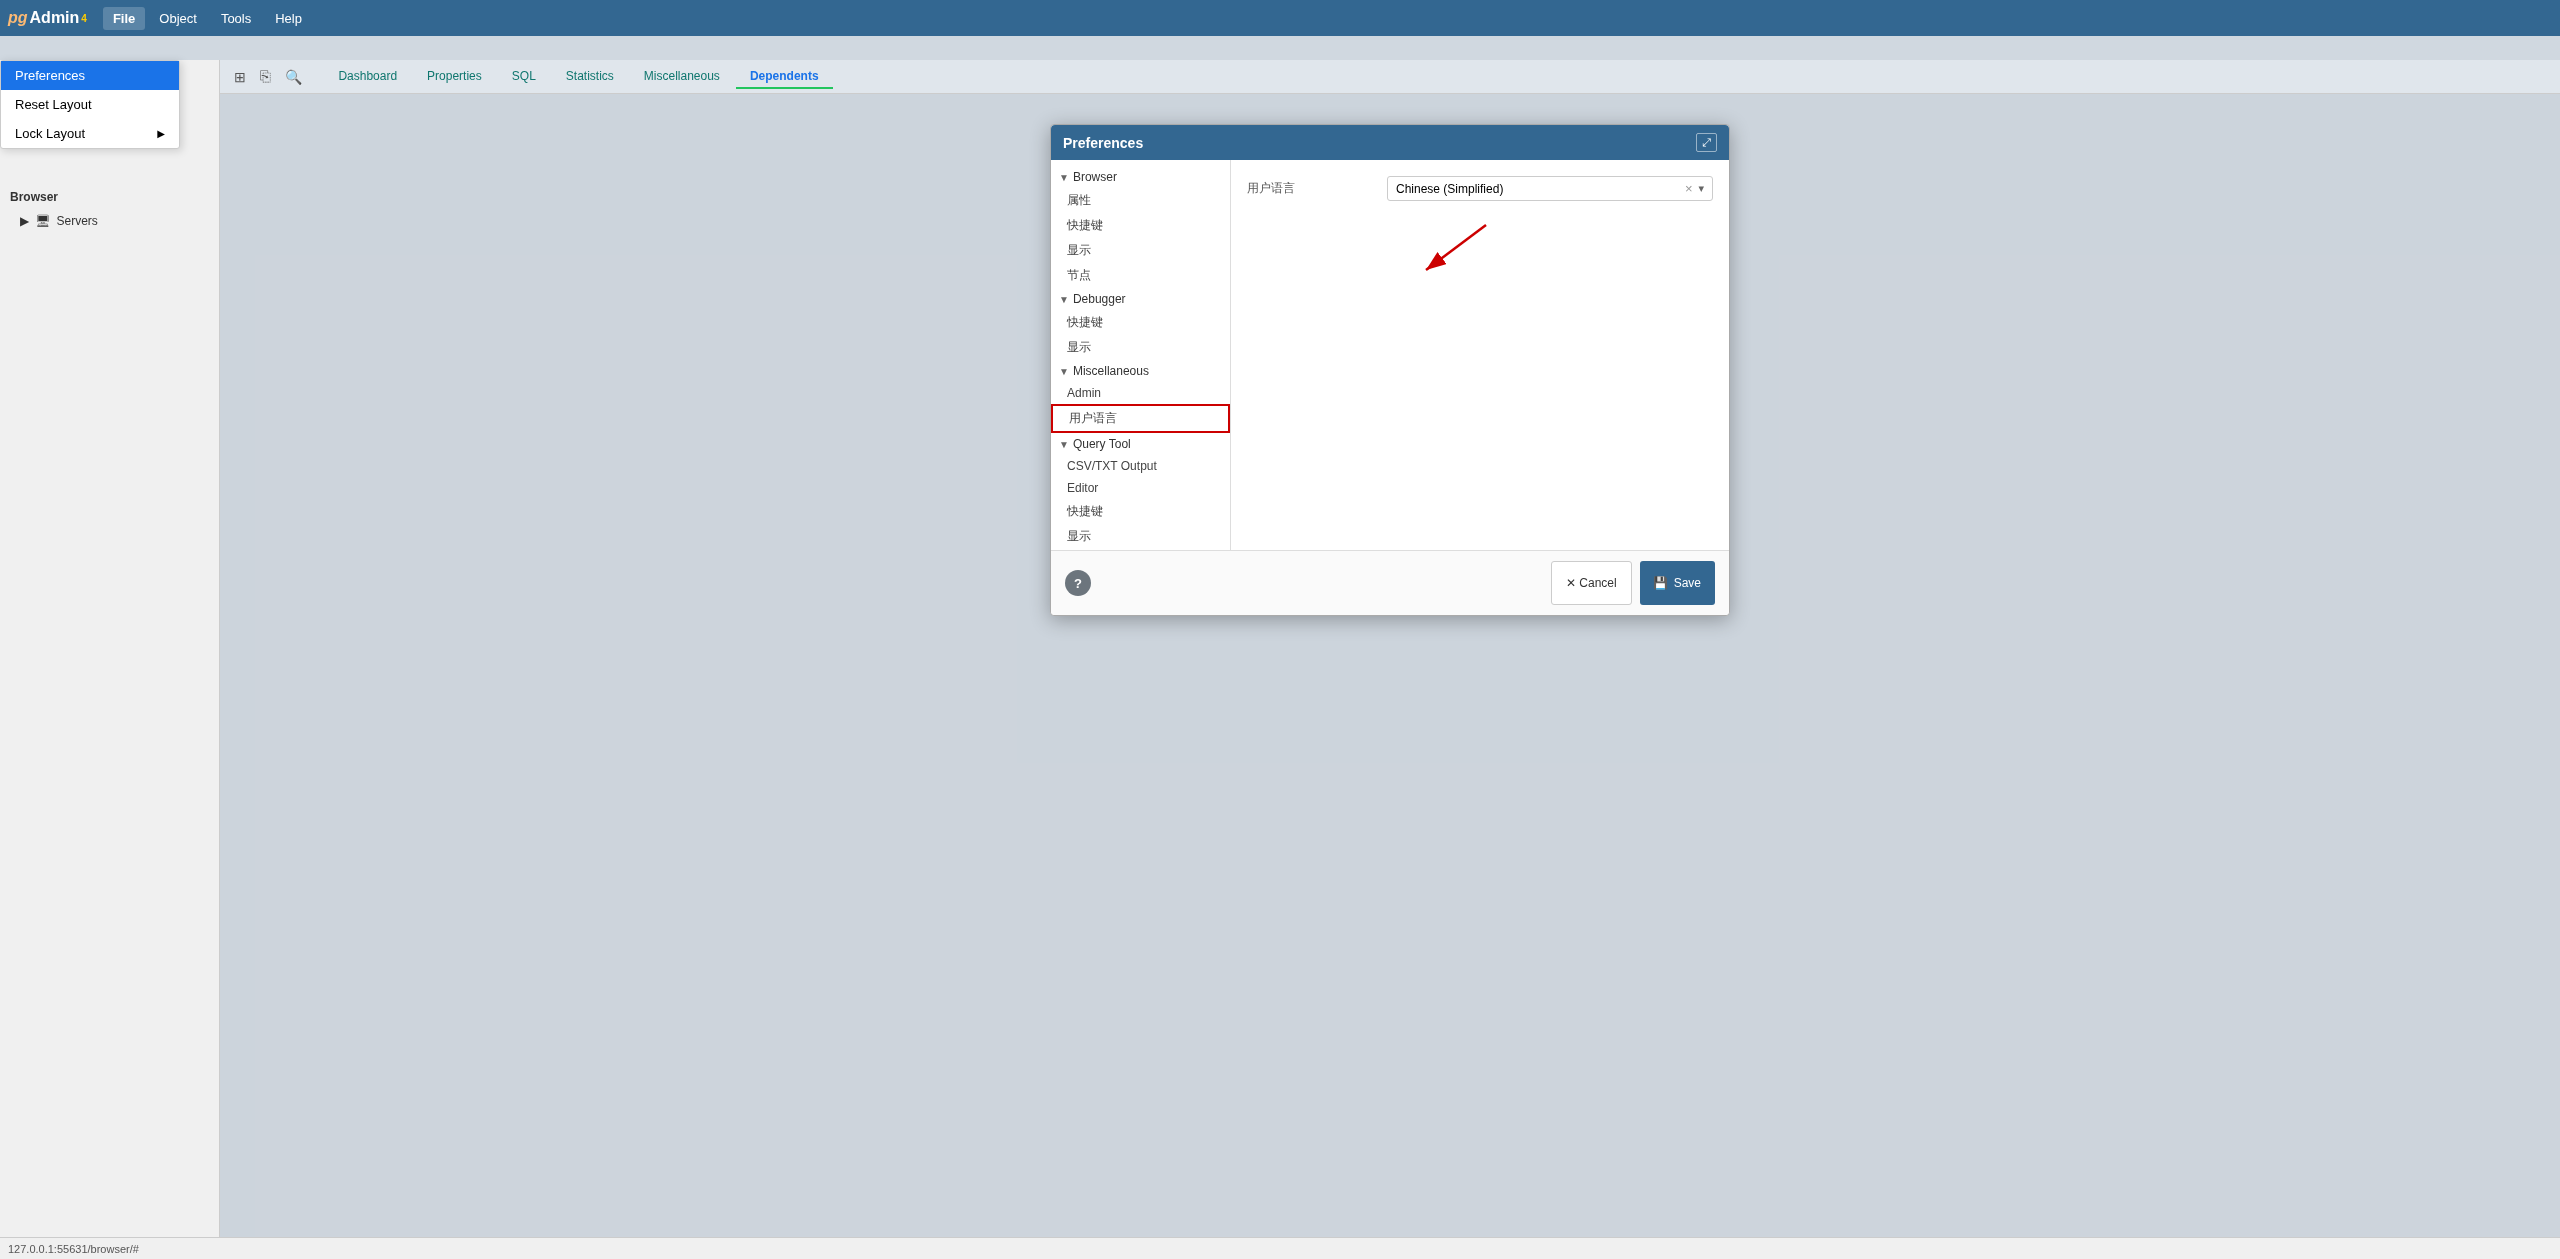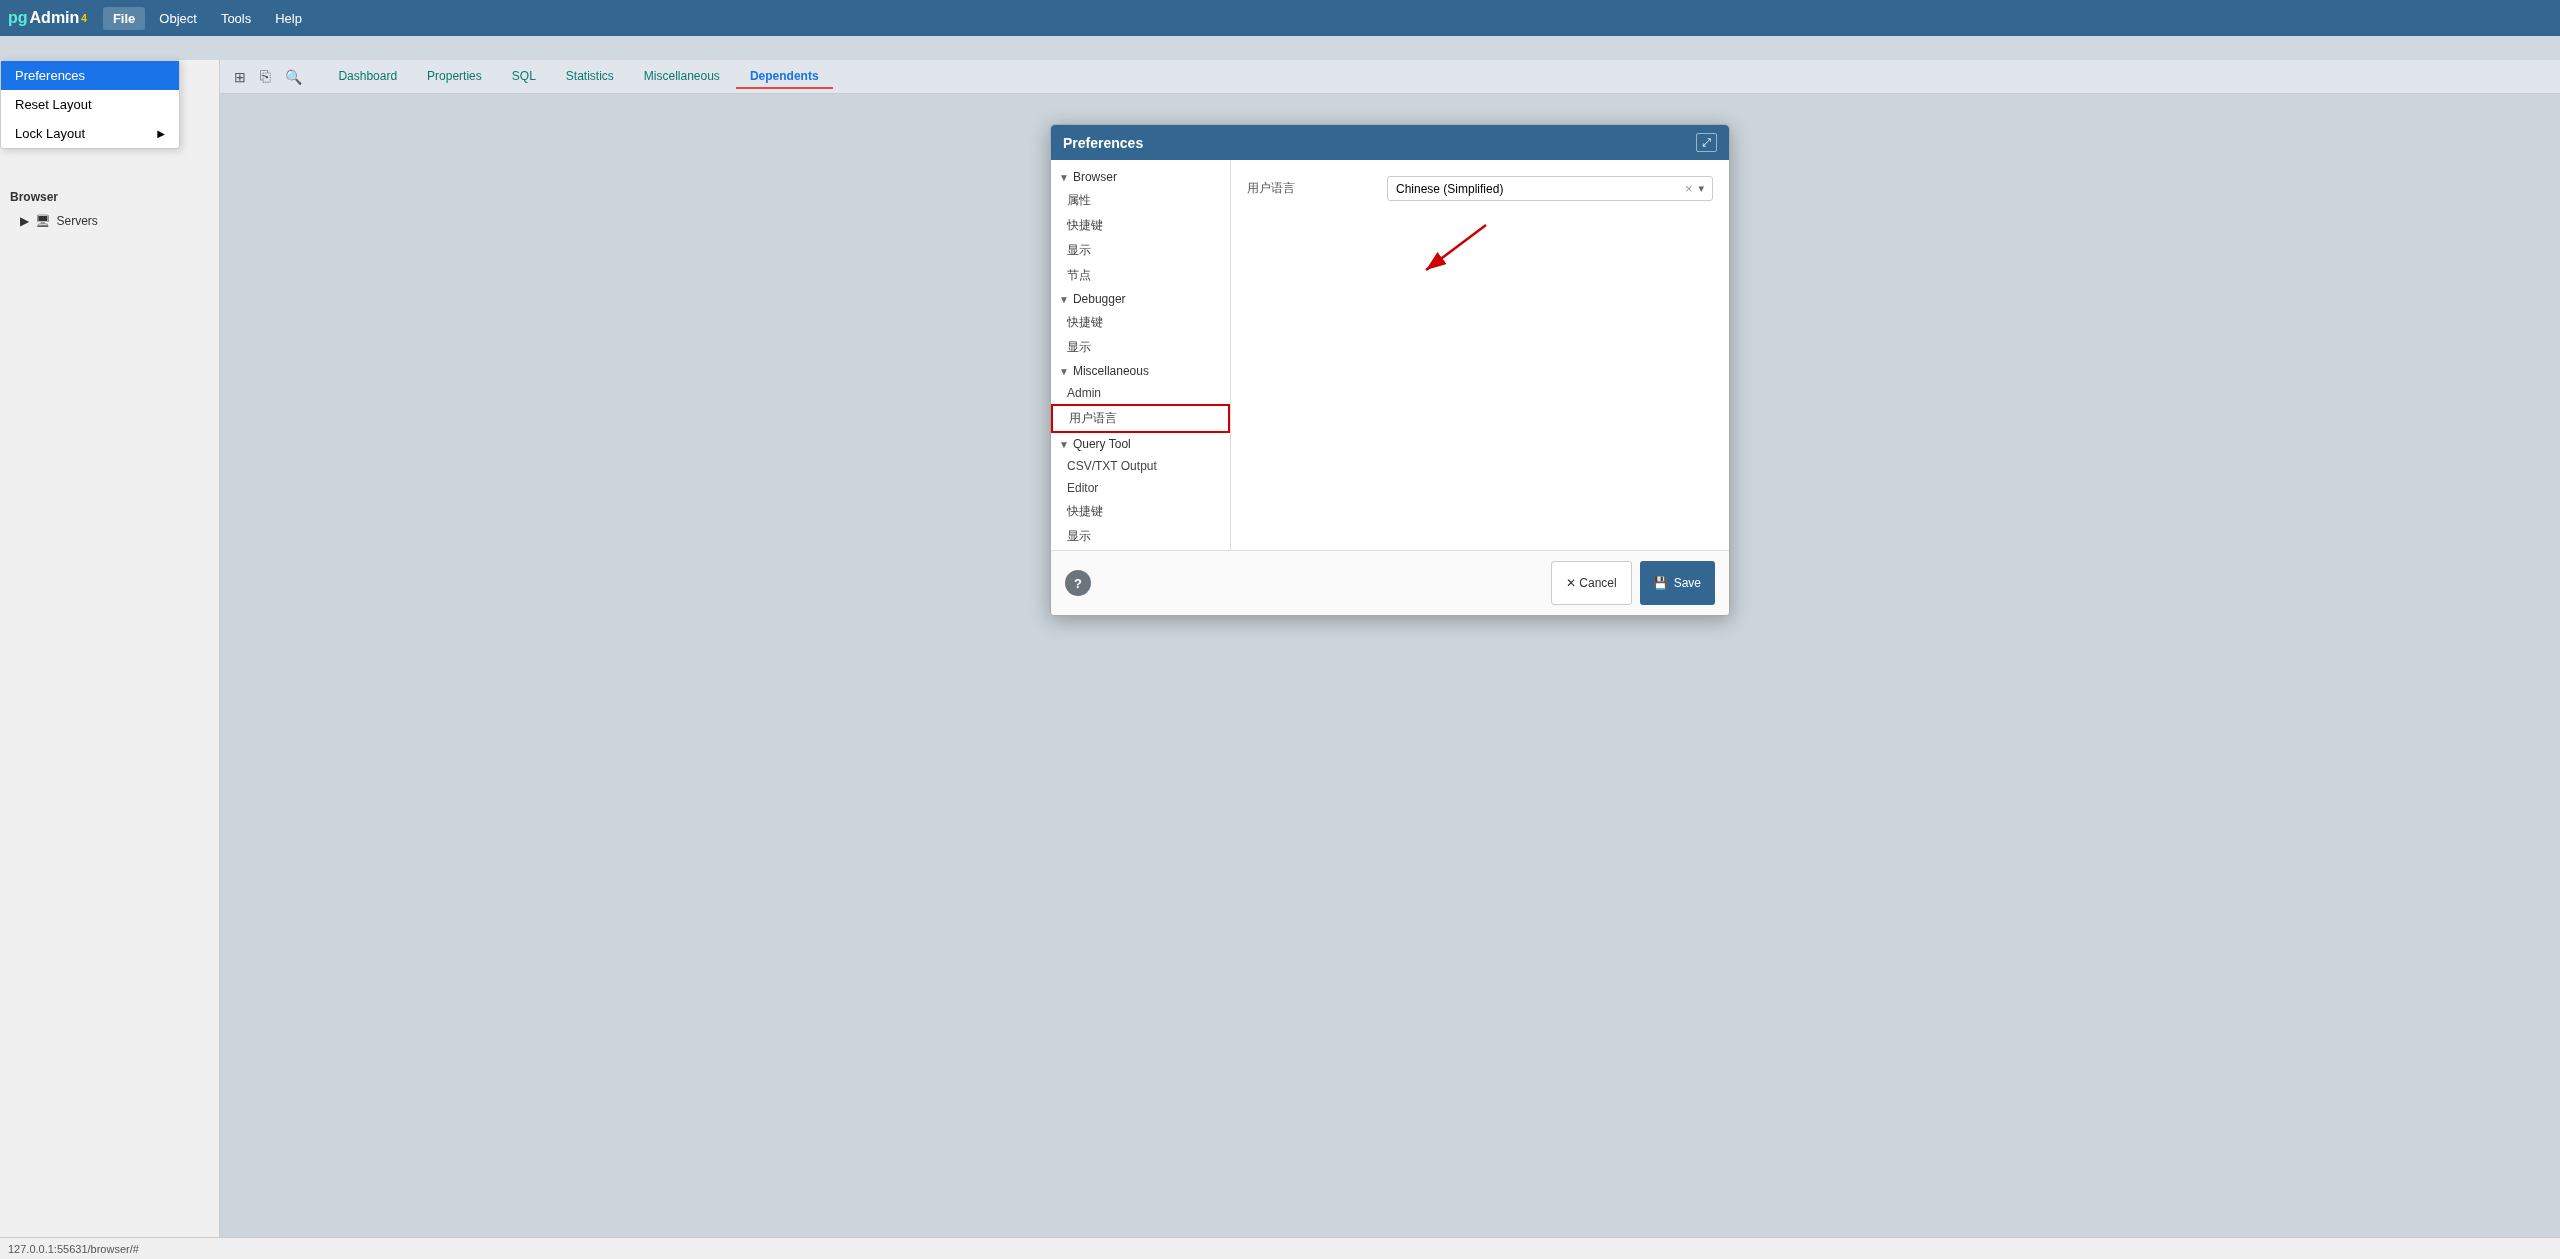--- a/index.html
+++ b/index.html
@@ -130,21 +130,21 @@
     }
     .tab {
       padding: 4px 14px;
       cursor: pointer;
       font-size: 12px;
       color: #0f766e;
       border-bottom: 2px solid transparent;
     }
     .tab.active {
       color: #1a73e8;
-      border-bottom: 2px solid #ef4444;
+      border-bottom: 2px solid #22c55e;
       font-weight: 600;
     }
 
     
     .page-content {
       flex: 1;
       background: #dde3ea;
       position: relative;
       overflow: hidden;
     }
@@ -341,21 +341,21 @@
       top: 55px;
       left: 175px;
       pointer-events: none;
     }
   </style>
 </head>
 <body>
 
 <div class="topbar">
   <div class="topbar-brand">
-    <span style="color:#5eead4;">pg</span>
+    <span style="font-style:italic;color:#fdba74;">pg</span>
       <span style="font-weight:bold;">Admin</span>
     <span style="font-size:10px;vertical-align:super;color:#fc0;">4</span>
   </div>
   <button class="menu-btn active">File</button>
   <button class="menu-btn">Object</button>
   <button class="menu-btn">Tools</button>
   <button class="menu-btn">Help</button>
 </div>
 
 <div class="main-layout">

